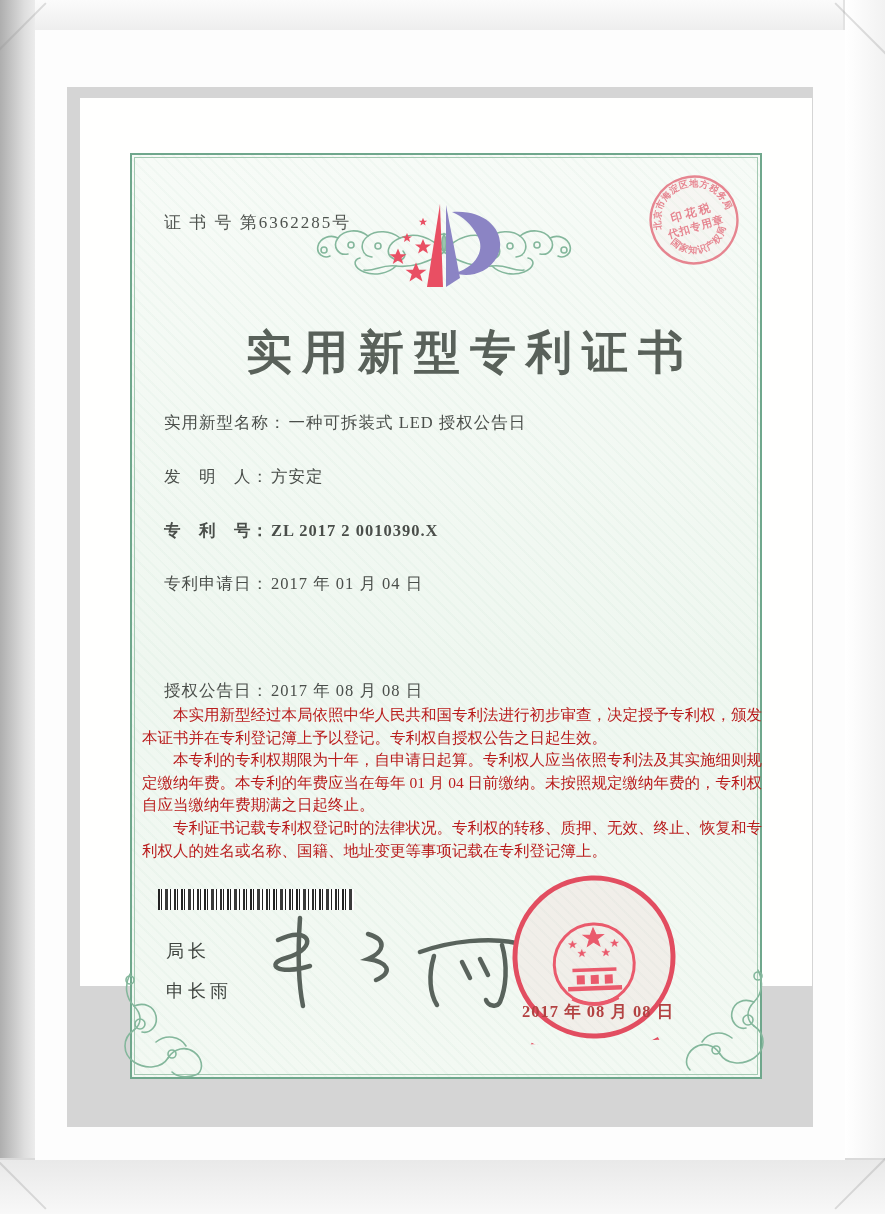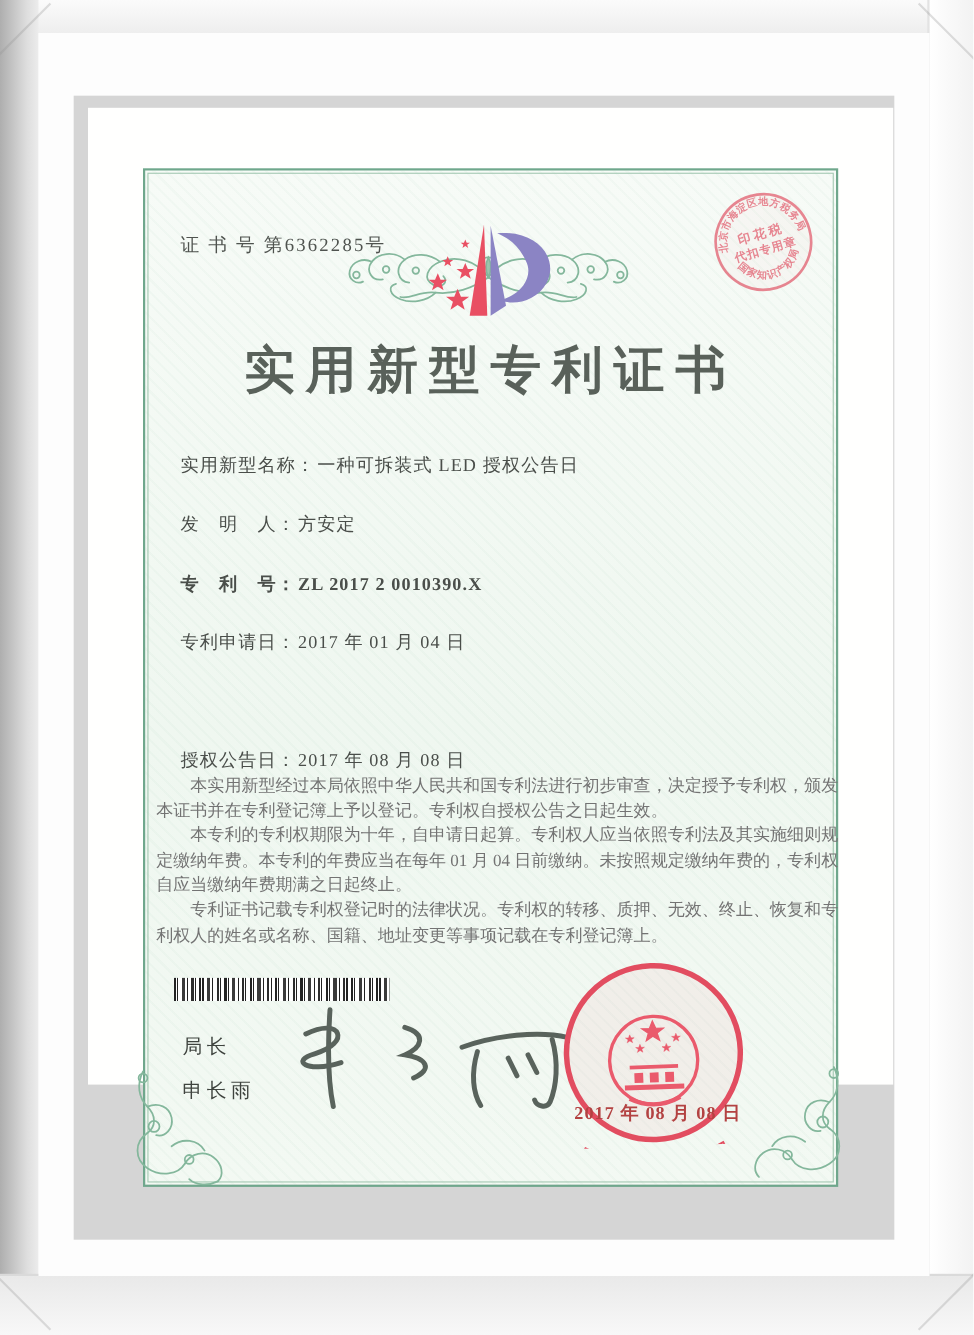--- a/index.html
+++ b/index.html
@@ -23,27 +23,27 @@
   .cert-border{position:absolute;left:50px;top:55px;width:628px;height:922px;
     border:2px solid #6fa78c;
     background:linear-gradient(180deg,#f7fbf7 0%,#eff7f0 55%,#f3f9f3 100%);}
   .cert-border::after{content:'';position:absolute;inset:2px;border:1px solid #a3c9b2;pointer-events:none;}
   .texture{position:absolute;inset:0;background:repeating-linear-gradient(45deg,rgba(130,185,155,.05) 0 2px,transparent 2px 8px);}
   .orn{position:absolute;pointer-events:none;}
   
   .cert-no{position:absolute;left:84px;top:113px;font-size:17px;letter-spacing:2px;color:#4f534f;}
   .logo{position:absolute;left:280px;top:90px;width:162px;height:118px;}
   .tax-stamp{position:absolute;left:561px;top:69px;width:106px;height:106px;transform:rotate(-16deg);opacity:.85;}
-  .title{position:absolute;left:0;top:208px;width:100%;text-align:center;
-         font-size:46px;font-weight:bold;letter-spacing:10px;color:#59615a;}
+  .title{position:absolute;left:0;top:224px;width:100%;text-align:center;
+         font-size:46px;font-weight:bold;letter-spacing:10px;color:#59615a;padding-left:24px;}
   .field{position:absolute;left:84px;font-size:16.5px;letter-spacing:1px;color:#4a4e4a;white-space:nowrap;}
   .f0{top:314px;}.f1{top:368px;}.f2{top:422px;font-weight:bold;}.f3{top:475px;}.f4{top:529px;}.f5{top:582px;}
   .flabel{margin-right:2px;}
   .body-text{position:absolute;left:62px;top:606px;width:620px;font-size:15.5px;line-height:22.6px;
-             text-align:justify;color:#737373;}
+             text-align:justify;color:#b91c1c;}
   .body-text p{margin:0;text-indent:2em;}
   .barcode{position:absolute;left:78px;top:791px;width:196px;height:21px;background:
     repeating-linear-gradient(90deg,#222 0 2px,#fff 2px 3px,#222 3px 4px,#fff 4px 7px,#3a3a3a 7px 10px,#fff 10px 12px,#222 12px 13px,#fff 13px 16px,#2c2c2c 16px 18px,#fff 18px 19px,#222 19px 20px,#fff 20px 23px);}
   .signer-title{position:absolute;left:86px;top:841px;font-size:18px;letter-spacing:4px;color:#3f443f;}
   .signer-name{position:absolute;left:86px;top:881px;font-size:18px;letter-spacing:4px;color:#3f443f;}
   .signature{position:absolute;left:168px;top:812px;width:286px;height:104px;}
   .seal{position:absolute;left:429px;top:774px;width:170px;height:170px;transform:rotate(-2deg);}
   .seal-date{position:absolute;left:442px;top:903px;font-size:16.5px;letter-spacing:1px;color:#b34242;font-weight:bold;}
   .page-footer{position:absolute;left:0;top:955px;width:100%;text-align:center;font-size:13.5px;letter-spacing:1px;color:#55594f;}
 </style>

